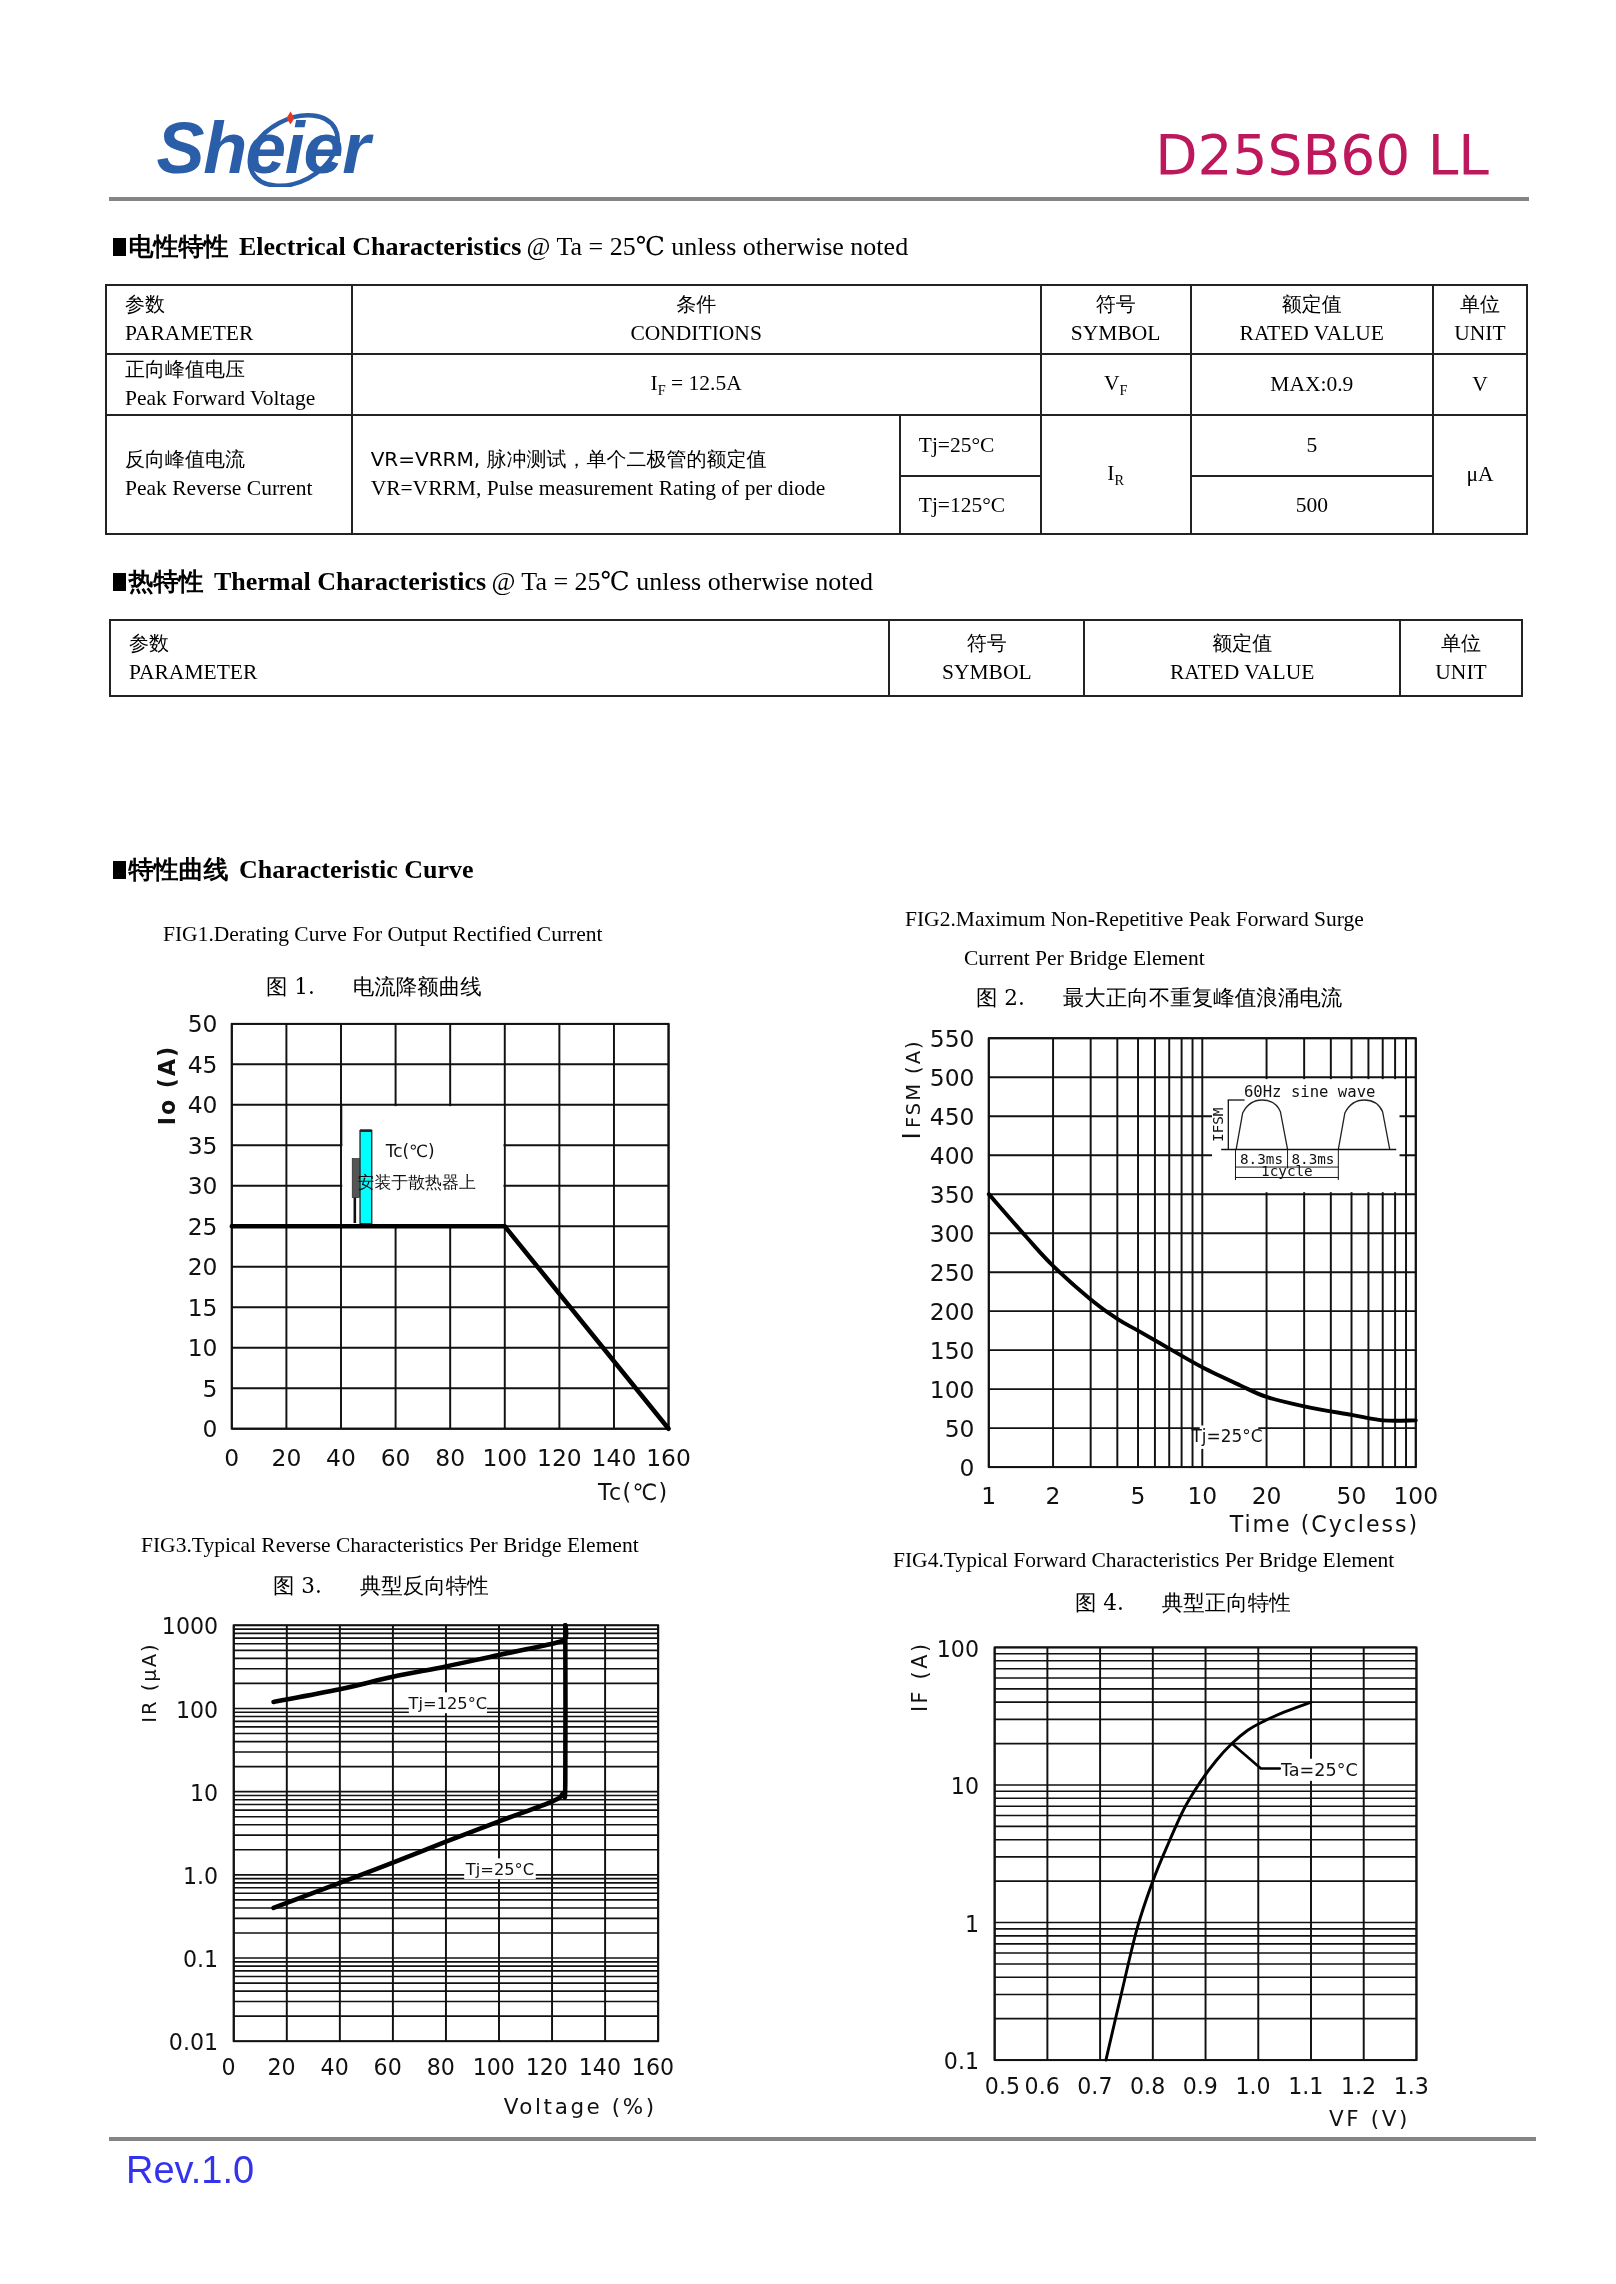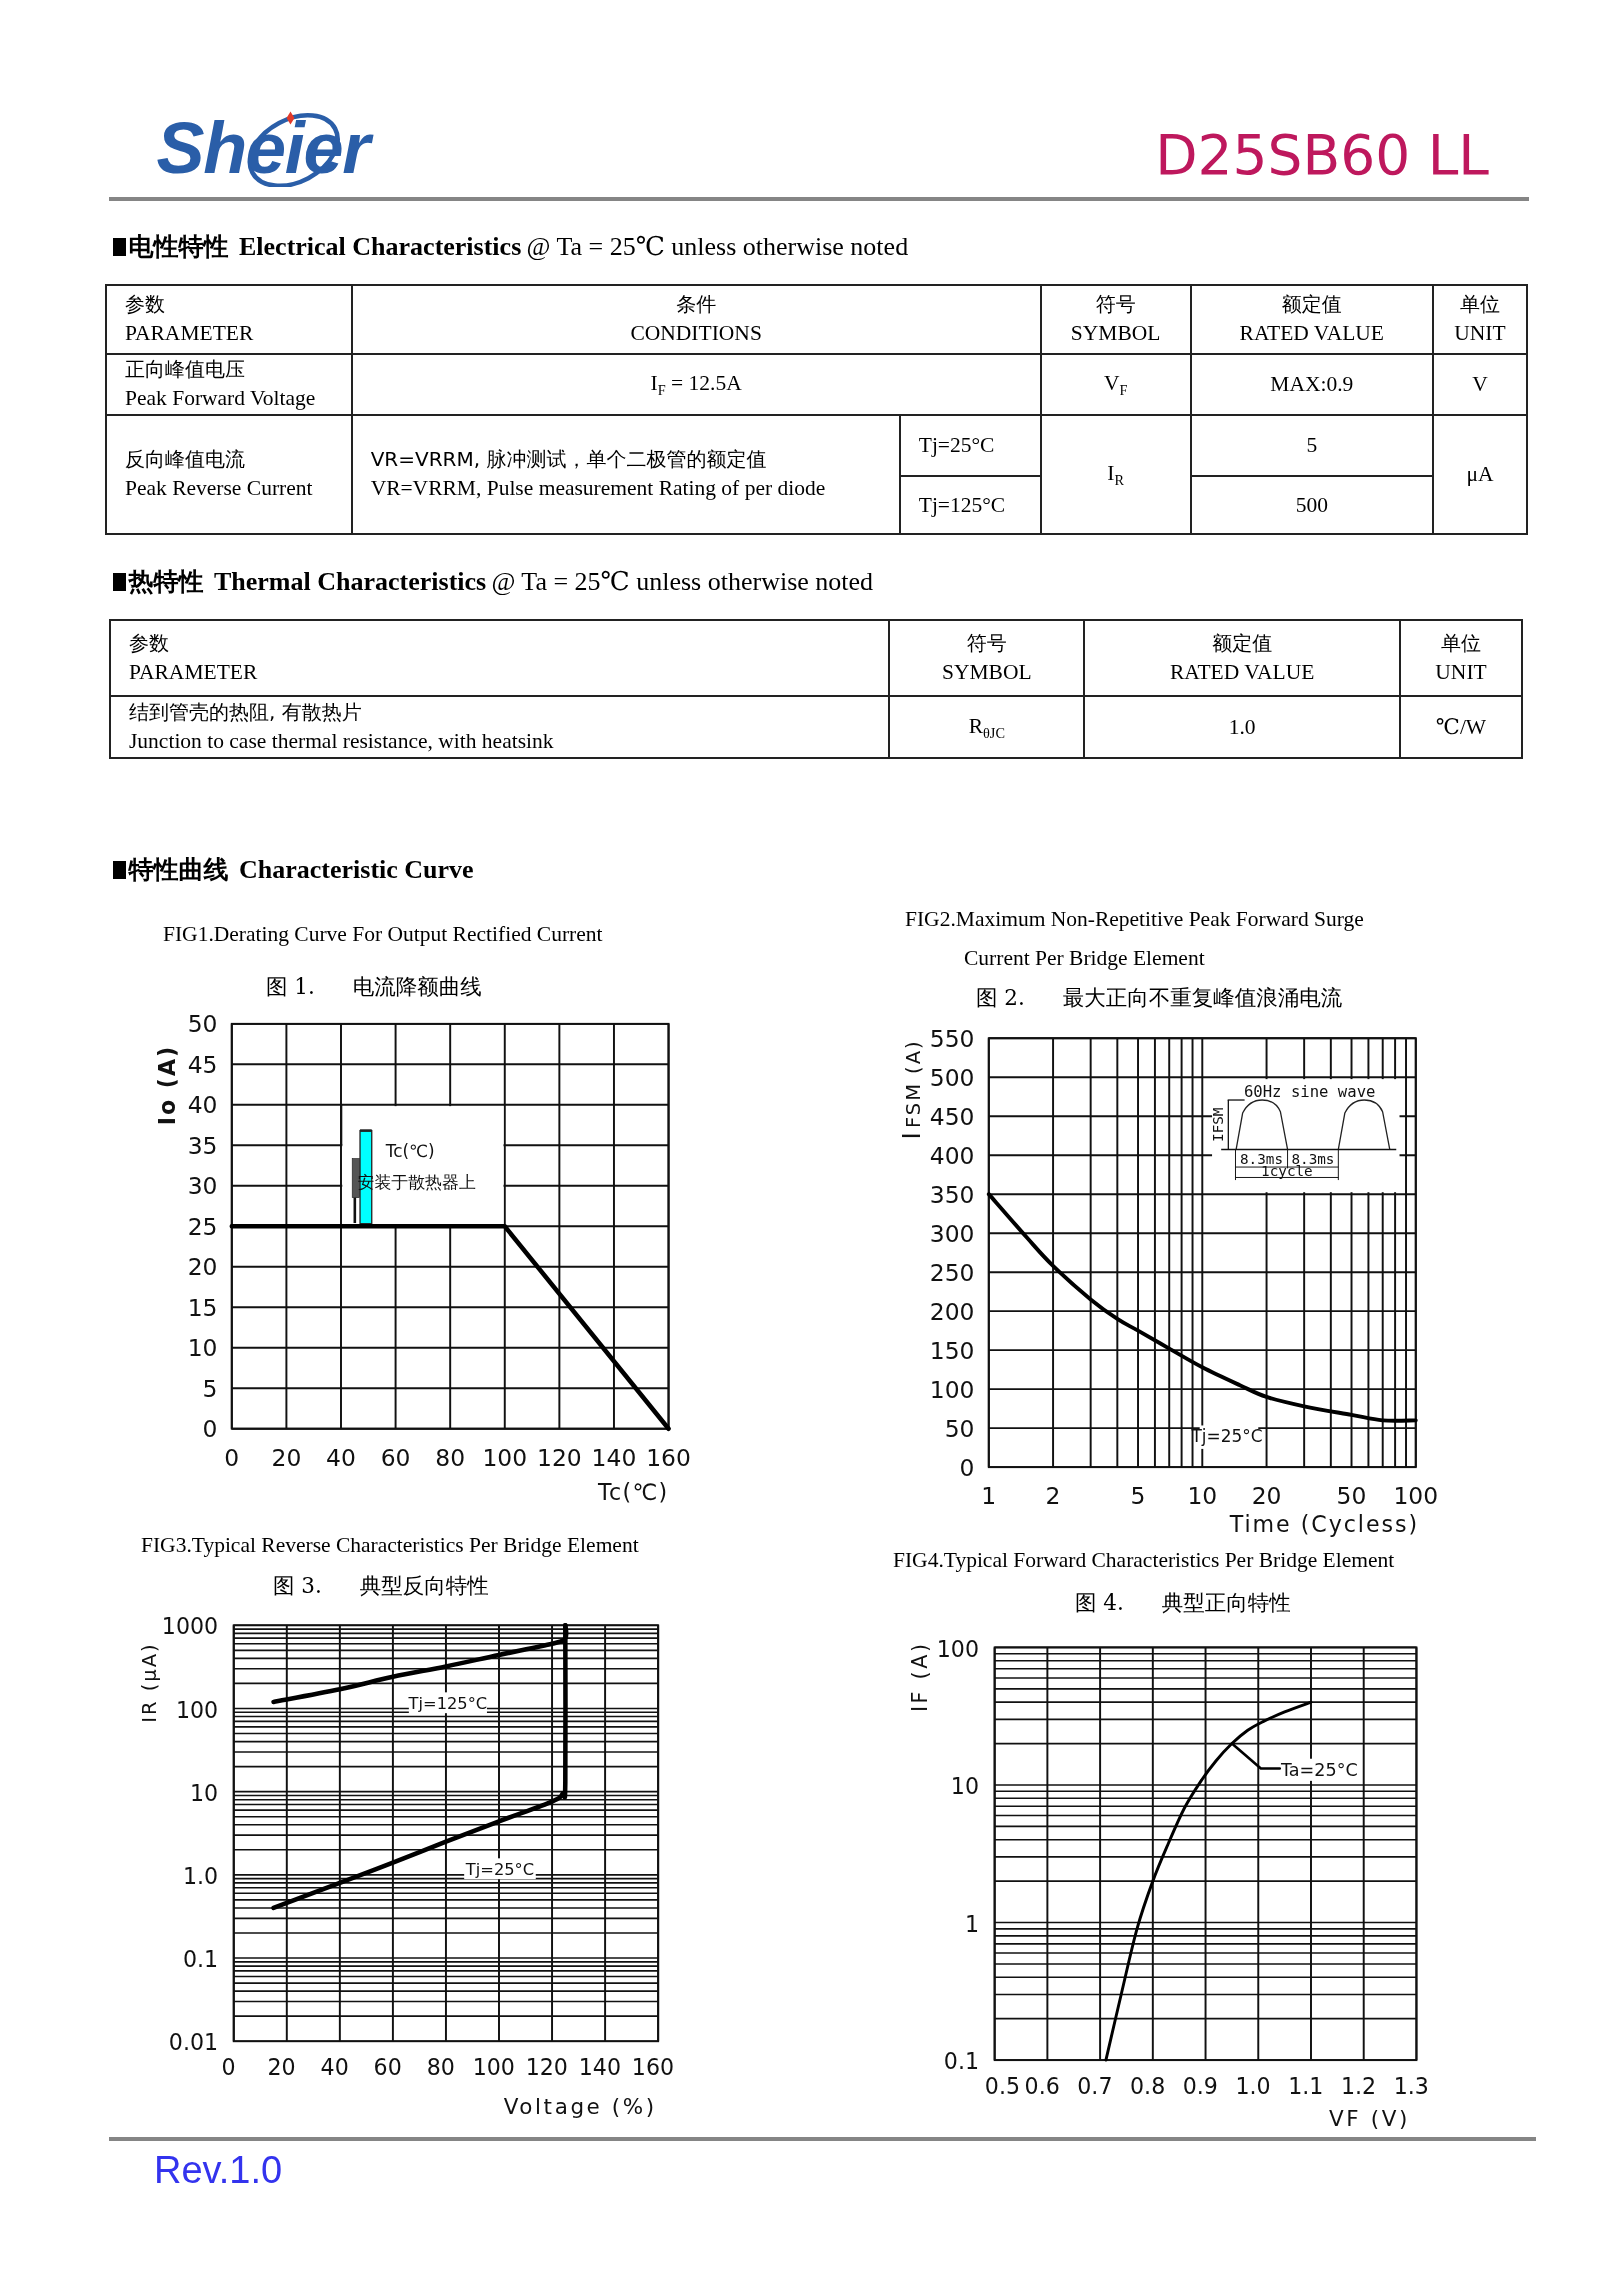--- a/index.html
+++ b/index.html
@@ -19,21 +19,21 @@
   table.spec { position: absolute; border-collapse: collapse; font-size: 21.5px; }
   table.spec td { border: 2px solid #222; padding: 0 18px; vertical-align: middle; line-height: 1.42; margin-left: 35px; }
   table.spec .c { text-align: center; }
   table.spec .zh { font-family: "DejaVu Sans", sans-serif; font-size: 20px; }
   .sub { font-size: 14.3px; vertical-align: -5.2px; }
   .fig-title { position: absolute; font-size: 21.5px; white-space: nowrap; line-height: 1; }
   .fig-zh { position: absolute; font-size: 21.5px; white-space: nowrap; line-height: 1; font-family: "DejaVu Serif", serif; }
   .fig-zh .num { margin-right: 38px; }
   svg.chart { position: absolute; overflow: visible; }
   .footer-rev { position: absolute; left: 126px; top: 2151px; font-family: "Liberation Sans", "DejaVu Sans", sans-serif;
-                font-size: 38px; color: #3333ee; line-height: 1; margin-left: 28px; }
+                font-size: 38px; color: #3333ee; line-height: 1; }
 </style>
 </head>
 <body>
 
 <div class="logo">
   <svg width="221" height="78" style="position:absolute;left:0;top:0" viewBox="0 0 340 120">
     <ellipse cx="215" cy="64" rx="72" ry="48" fill="none" stroke="#2a5ea8" stroke-width="7" transform="rotate(-28 215 64)"></ellipse>
     <path d="M204 14 L210 4 L216 14 L210 24 Z" fill="#e23a2a"></path>
   </svg>
   <div class="logo-text">Sheier</div>
@@ -130,29 +130,20 @@
           <div>SYMBOL</div>
         </td>
     <td class="c">
           <div class="zh">额定值</div>
           <div>RATED VALUE</div>
         </td>
     <td class="c">
           <div class="zh">单位</div>
           <div>UNIT</div>
         </td>
-  </tr>
-  <tr style="height:62px">
-    <td>
-          <div class="zh">结到管壳的热阻, 有散热片</div>
-          <div>Junction to case thermal resistance, with heatsink</div>
-        </td>
-    <td class="c"><span>R</span><span class="sub">θJC</span></td>
-    <td class="c">1.0</td>
-    <td class="c">℃/W</td>
   </tr>
 </tbody>
   </table>
 
 <div class="section-head" style="left:113px; top:857px;">
   <span class="sq"></span><span class="zh">特性曲线</span><span class="en">Characteristic Curve</span>
 </div>
 
 <div class="fig-title" style="left:163px; top:924px;">FIG1.Derating Curve For Output Rectified Current</div>
 <div class="fig-zh" style="left:266px; top:976px;"><span class="num">图 1.</span><span>电流降额曲线</span></div>

